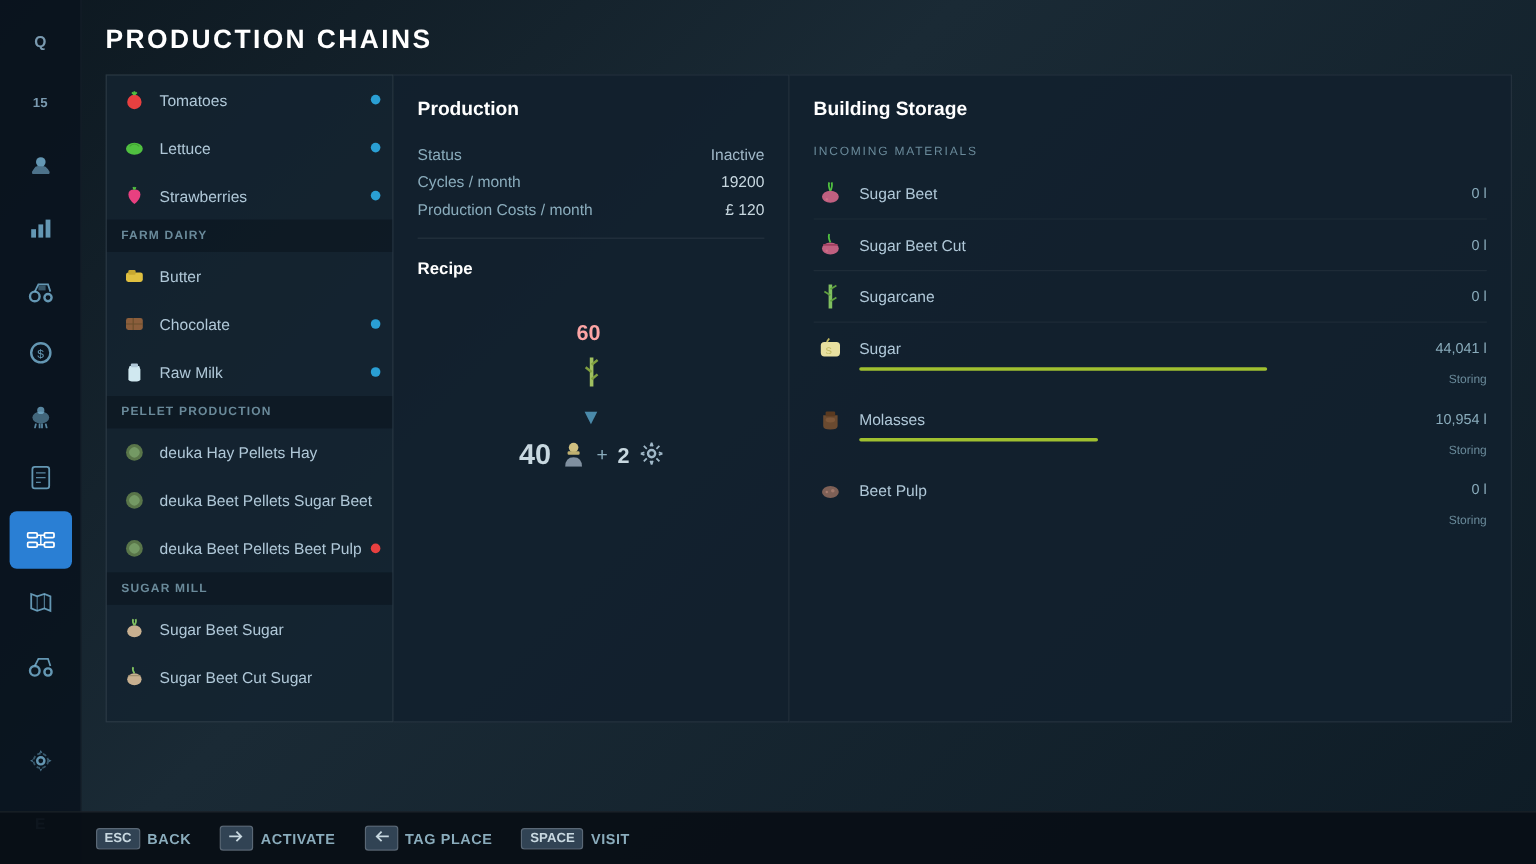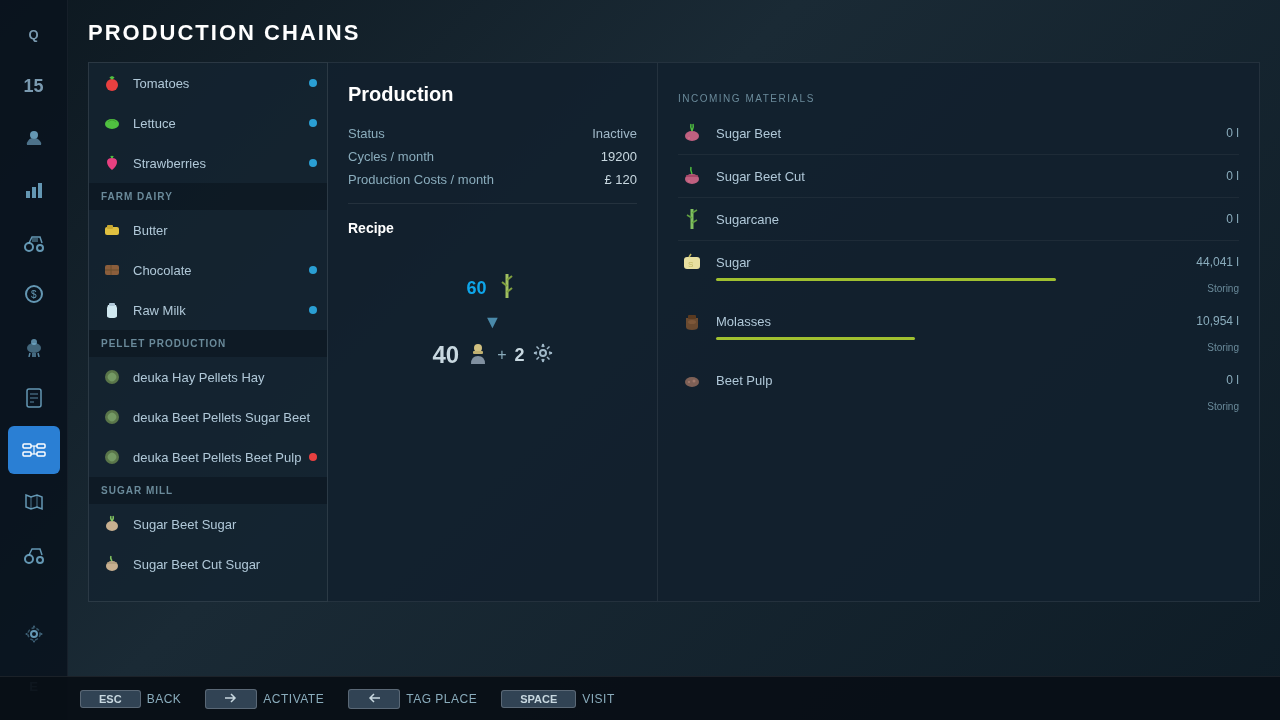--- a/index.html
+++ b/index.html
@@ -149,21 +149,21 @@
     
     .middle-panel {
       width: 330px;
       background: rgba(18,32,45,0.9);
       border: 1px solid rgba(255,255,255,0.08);
       border-left: none;
       padding: 20px;
     }
 
     .panel-title {
-      font-size: 20px;
+      font-size: 16px;
       font-weight: 600;
       color: #ffffff;
       margin-bottom: 20px;
     }
 
     .stat-row {
       display: flex;
       justify-content: space-between;
       align-items: flex-start;
       margin-bottom: 8px;
@@ -199,24 +199,24 @@
     .recipe-visual {
       display: flex;
       flex-direction: column;
       align-items: center;
       gap: 8px;
       padding: 20px;
     }
 
     .recipe-top {
       display: flex;
-      align-items: center;
       gap: 8px;
       font-size: 16px;
-      color: #0ea5e9;
+      color: #fca5a5;
+      flex-direction: column;
     }
 
     .recipe-arrow {
       color: #4a8aaa;
       font-size: 18px;
     }
 
     .recipe-bottom {
       display: flex;
       align-items: center;
@@ -315,51 +315,51 @@
       display: flex;
       align-items: center;
       gap: 6px;
       cursor: pointer;
     }
 
     .key-badge {
       background: rgba(60,80,100,0.8);
       border: 1px solid rgba(255,255,255,0.2);
       border-radius: 3px;
-      padding: 2px 18px;
+      padding: 2px 6px;
       font-size: 11px;
       font-weight: 700;
       color: #c8d8e0;
       min-width: 28px;
       text-align: center;
     }
 
     .action-label {
       font-size: 12px;
       color: #8aacbc;
       letter-spacing: 0.5px;
       text-transform: uppercase;
-      font-weight: 400;
+      font-weight: 700;
     }
 
     
     .icon-tomato { color: #e84040; }
     .icon-lettuce { color: #50c040; }
   </style>
 </head>
 <body>
 
 <div class="bg-overlay"></div>
 
 <div class="sidebar">
   <div class="sidebar-item">
     <span style="font-size:13px;font-weight:700;">Q</span>
   </div>
   <div class="sidebar-item">
-    <span style="font-size:18px;font-weight:700;">15</span>
+    <span style="font-size:11px;font-weight:700;">15</span>
   </div>
   <div class="sidebar-item">
     <svg width="22" height="22" viewBox="0 0 22 22" fill="none">
       <circle cx="11" cy="8" r="4" fill="#7ab8d8" opacity="0.8"></circle>
       <path d="M5 14 Q7 10 11 12 Q14 10 17 14 Q19 16 18 18 H4 Q3 16 5 14Z" fill="#6a9ab8" opacity="0.7"></path>
     </svg>
   </div>
   <div class="sidebar-item">
     <svg width="22" height="22" viewBox="0 0 22 22" fill="none">
       <rect x="3" y="12" width="4" height="7" fill="#7ab8d8" opacity="0.8"></rect>
@@ -620,20 +620,21 @@
             <svg width="20" height="20" viewBox="0 0 20 20" fill="none">
               <circle cx="10" cy="10" r="3" stroke="#a0b8c8" stroke-width="2" fill="none"></circle>
               <path d="M10 1 L11 4 M10 1 L9 4 M10 19 L11 16 M10 19 L9 16 M1 10 L4 11 M1 10 L4 9 M19 10 L16 11 M19 10 L16 9 M3.5 3.5 L6 6 M3.5 16.5 L6 14 M16.5 3.5 L14 6 M16.5 16.5 L14 14" stroke="#a0b8c8" stroke-width="1.5"></path>
             </svg>
           </span>
         </div>
       </div>
     </div>
 
     <div class="right-panel">
+      <div class="panel-title">Building Storage</div>
 
       <div class="section-label">INCOMING MATERIALS</div>
 
       <div class="storage-item">
         <div class="storage-icon">
           <svg width="22" height="22" viewBox="0 0 22 22" fill="none">
             <ellipse cx="11" cy="14" rx="7" ry="5" fill="#c06080"></ellipse>
             <path d="M11 9 Q9 5 10 2" stroke="#50c040" stroke-width="1.5" fill="none"></path>
             <path d="M11 9 Q13 5 12 2" stroke="#50c040" stroke-width="1.5" fill="none"></path>
             <circle cx="8" cy="16" r="1" fill="#e08090" opacity="0.5"></circle>

